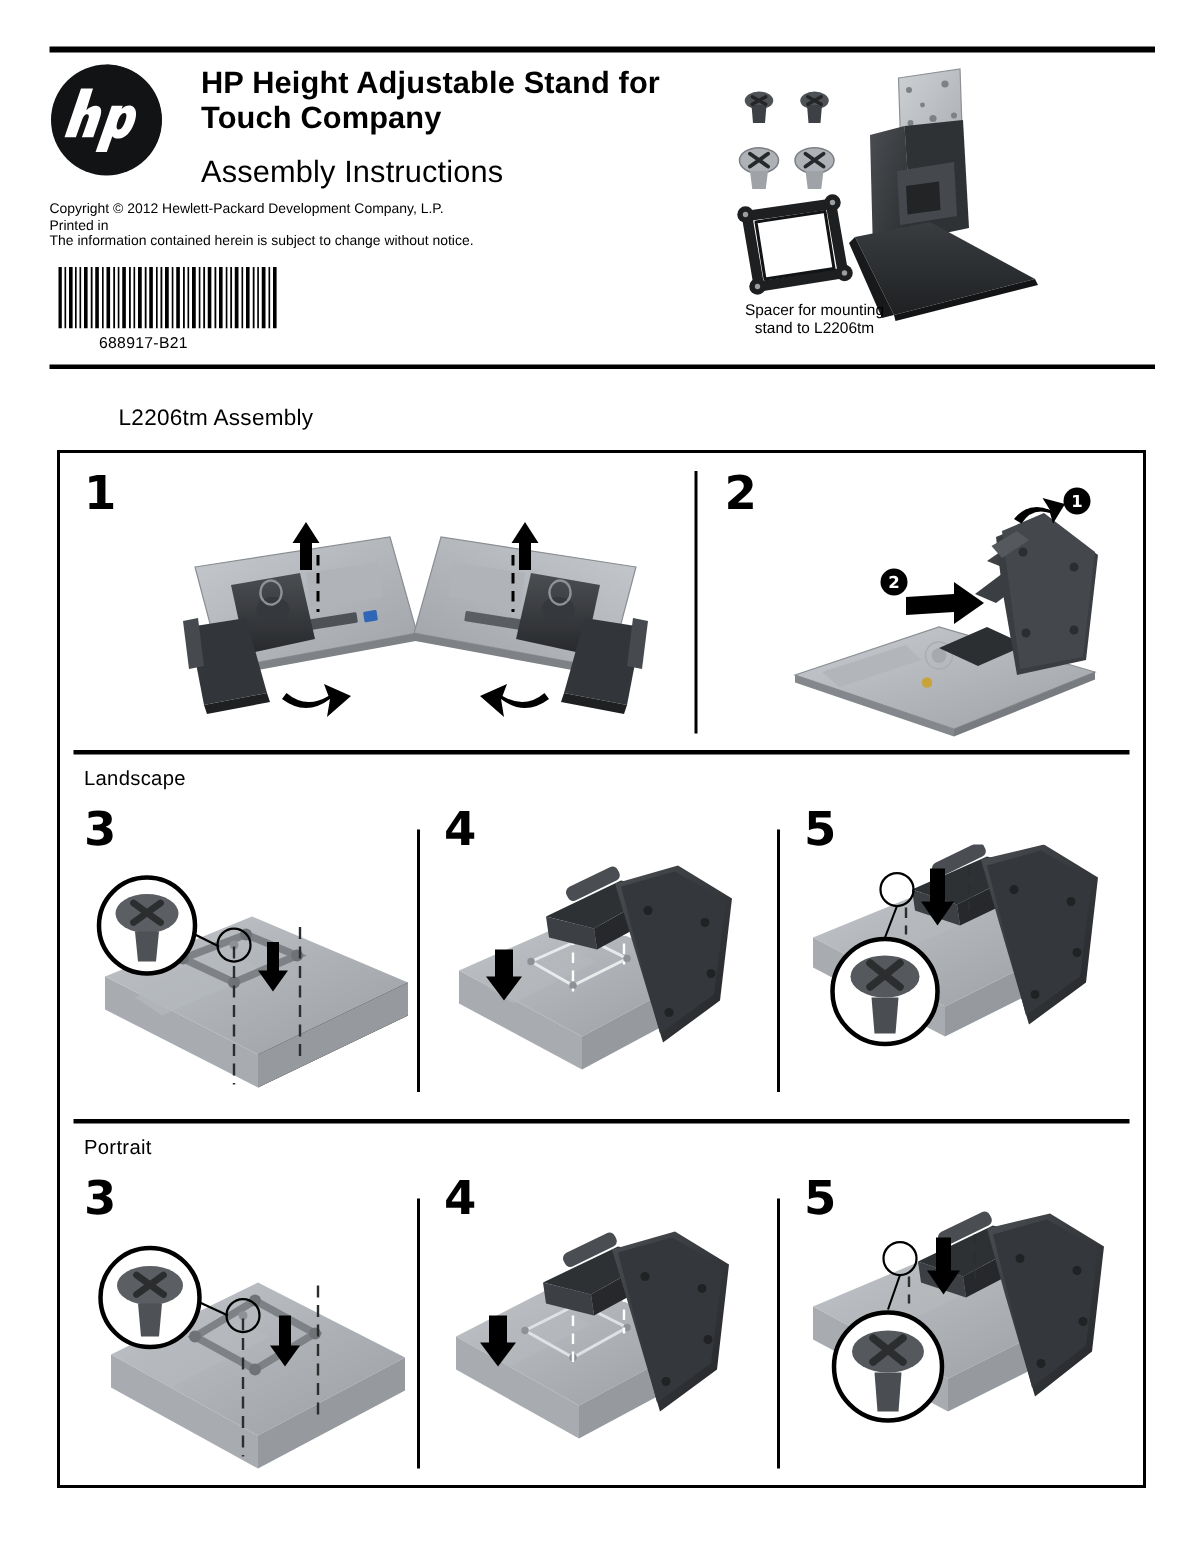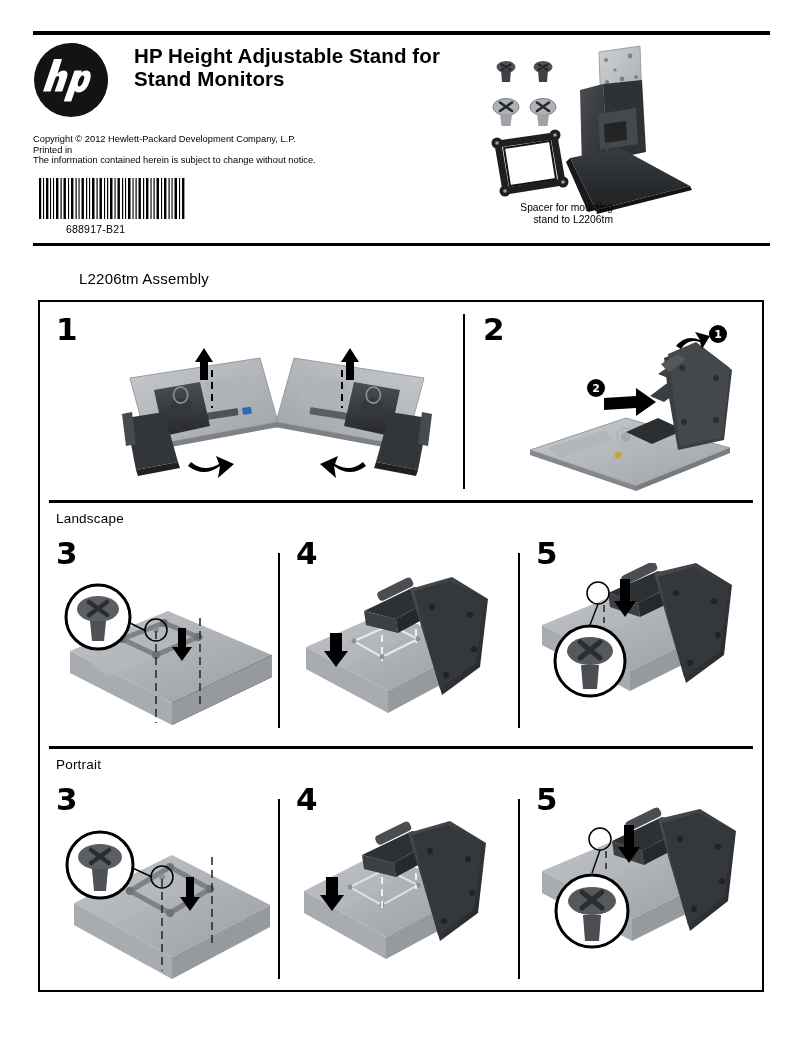--- a/index.html
+++ b/index.html
@@ -91,21 +91,21 @@
   
   .parts-illo {
     position: absolute;
     left: 470px; top: 40px;
     width: 300px; height: 200px;
   }
   .spacer-caption {
     position: absolute;
     left: 473px; top: 202px;
     width: 140px;
-    text-align: right;
+    text-align: center;
     font-size: 10.3px;
     line-height: 12px;
   }
 
   
   .header-rule {
     position: absolute;
     left: 33px; top: 243px;
     width: 737px; height: 3px;
     background: #000;
@@ -179,21 +179,22 @@
         <circle cx="38" cy="38" r="37" fill="#111315"></circle>
         <path d="M38 1 A37 37 0 0 1 64 64 L41 64 Z" fill="#111315"></path>
         <g fill="#ffffff">
           <path d="M21 17 L29 17 L24.5 31.5 C27.5 28.5 31.5 27.5 33.5 29.5 C35.2 31.2 34.4 34.6 33 38.5 L29.2 49.5 L21.6 49.5 L25.6 38.2 C26.4 36 26.6 34.6 25.4 34.2 C24.2 33.8 22.8 34.9 21.9 37.3 L17.6 49.5 L10 49.5 Z"></path>
           <path d="M41.5 28.5 L48.8 28.5 L48.1 30.6 C50.6 28.2 54.2 27.6 56.3 29.6 C58.9 32.1 57.6 38.2 55.2 43 C52.8 47.9 49.3 50.4 45.6 50.4 C43.8 50.4 42.6 49.8 41.9 48.8 L38.2 59.4 L30.7 59.4 Z M45.5 38.8 C44.3 42.2 44.5 44.4 46.2 44.4 C47.9 44.4 49.3 42.3 50.5 38.9 C51.7 35.5 51.6 33.4 49.9 33.4 C48.2 33.4 46.7 35.4 45.5 38.8 Z"></path>
         </g>
       </svg>
     </div>
 
     <div class="title-block">
-      <div class="title-main"><span>HP Height Adjustable Stand for</span><br><span>Stand Monitors</span></div>
+      <div class="title-main"><span>HP Height Adjustable Stand for</span><br><span>Touch Company</span></div>
+      <div class="title-sub">Assembly Instructions</div>
     </div>
   </div>
 
   <div class="copyright">
     <div>Copyright © 2012 Hewlett-Packard Development Company, L.P.</div>
     <div>Printed in</div>
     <div>The information contained herein is subject to change without notice.</div>
   </div>
 
   <div class="barcode-wrap">

